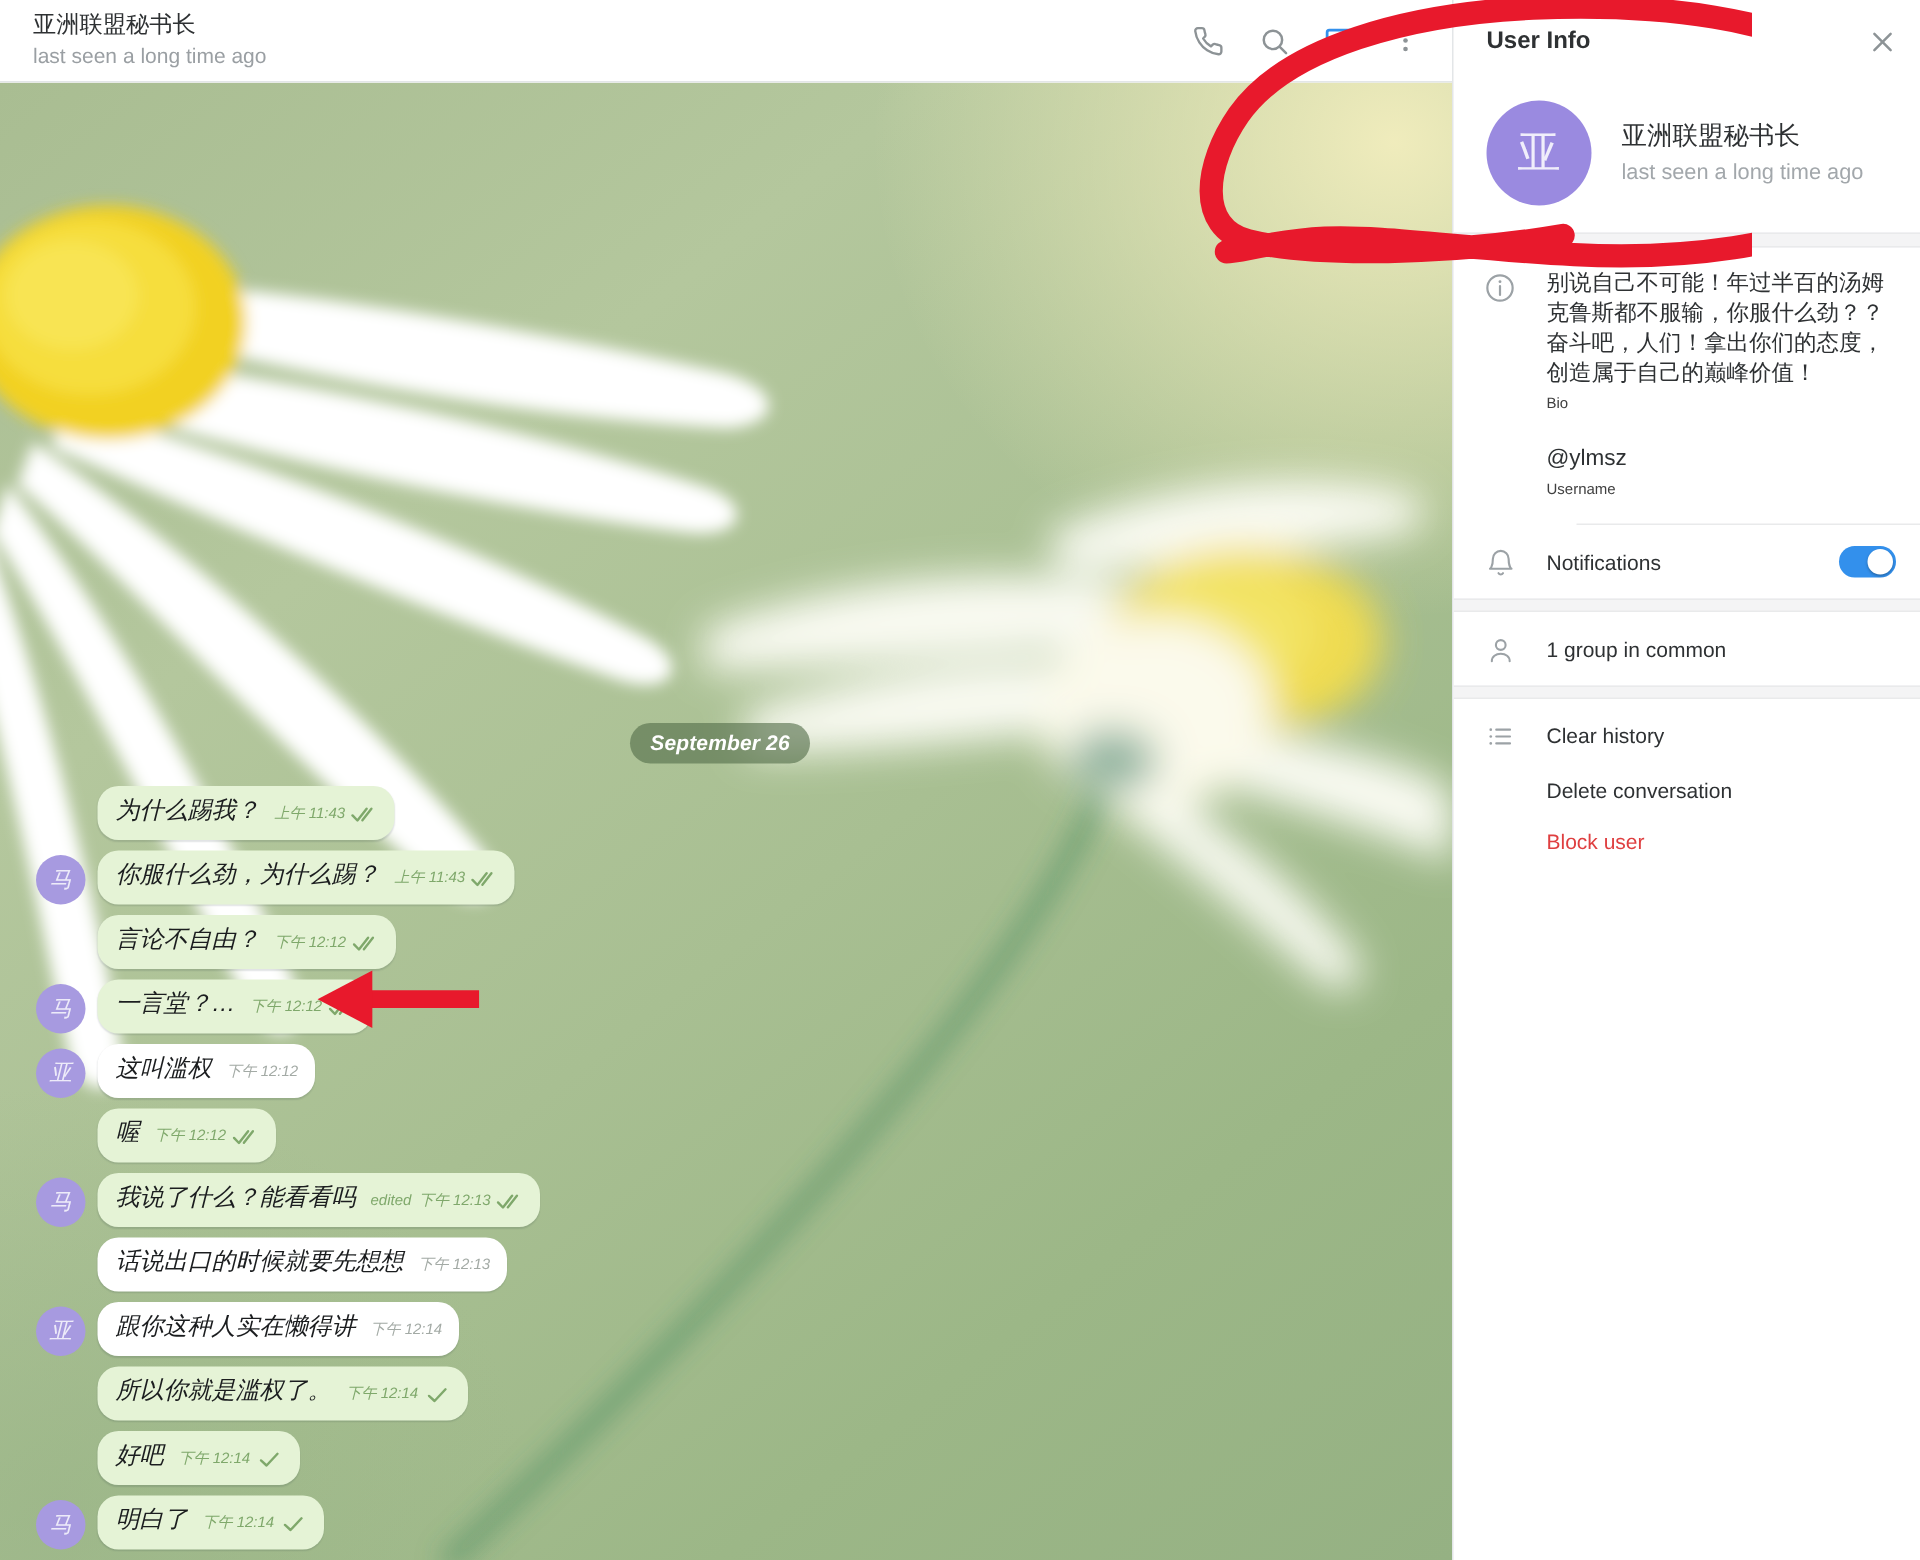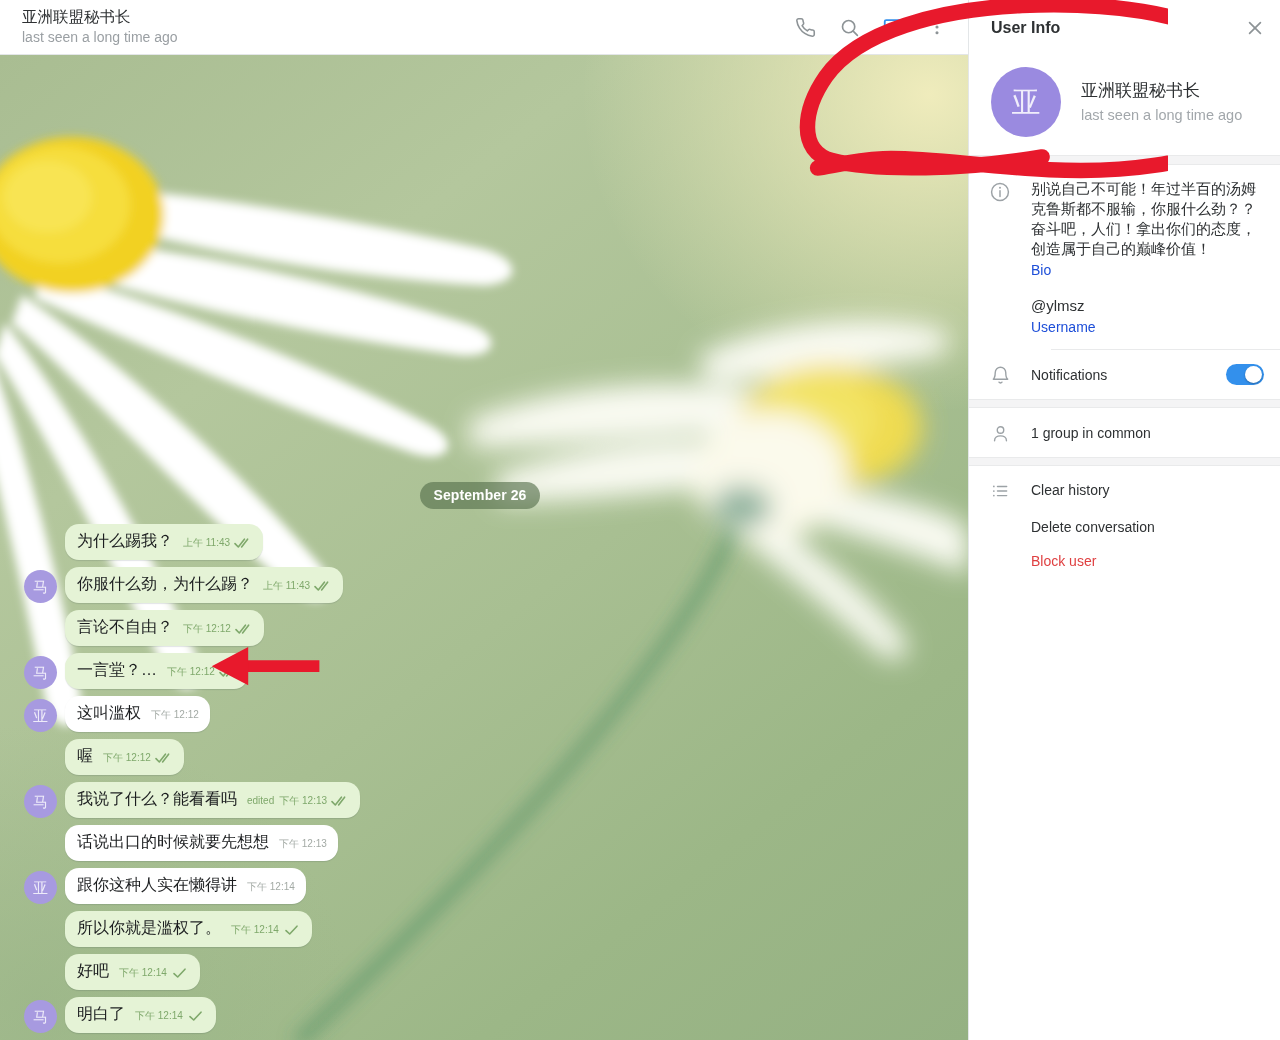--- a/index.html
+++ b/index.html
@@ -60,20 +60,21 @@
   #wallpaper .wp-svg { position: absolute; inset: 0; width: 100%; height: 100%; }
 
   
   #message-list {
     position: absolute; left: 0; top: 55px;
     width: 968px; height: 985px;
     padding: 0 18px 0 10px;
     z-index: 2;
     display: flex; flex-direction: column; justify-content: flex-end;
     overflow: hidden;
+    font-style: italic;
   }
   #date-divider-row { display: flex; justify-content: center; margin-bottom: 15px; }
   #date-divider {
     background: rgba(84,110,75,0.62);
     color: #ffffff; font-size: 14px; font-weight: bold;
     padding: 5px 13px 6px; border-radius: 14px;
     letter-spacing: .1px;
   }
 
   .msg-row { display: flex; align-items: flex-end; margin-bottom: 7px; }
@@ -145,21 +146,21 @@
   #profile-status { font-size: 14.5px; color: #a2a7ab; line-height: 20px; margin-top: 3px; }
 
   .panel-section { padding: 14px 16px 12px 0; display: flex; }
   .panel-icon { width: 62px; flex: 0 0 62px; display: flex; justify-content: center; padding-top: 2px; }
   .panel-body { flex: 1; min-width: 0; }
   .field-value {
     font-size: 15px; color: #2e3133; line-height: 20px;
     word-break: break-word; white-space: pre-wrap;
   }
   .field-value.mono-link { font-weight: normal; }
-  .field-label { font-size: 14px; color: #1d4ed8; line-height: 20px; margin-top: 1px; }
+  .field-label { font-size: 10px; color: #404040; line-height: 20px; margin-top: 1px; }
   .field-group + .field-group { margin-top: 16px; }
   .divider { height: 1px; background: #e9eaeb; margin-left: 82px; }
   .block-sep { height: 9px; background: #f4f4f5; border-top: 1px solid #e9eaeb; border-bottom: 1px solid #e9eaeb; }
 
   .row-item {
     display: flex; align-items: center;
     padding: 13px 16px 13px 0; cursor: pointer;
   }
   .row-label { font-size: 14px; color: #2e3133; }
   .row-label.danger { color: #df3f40; }

